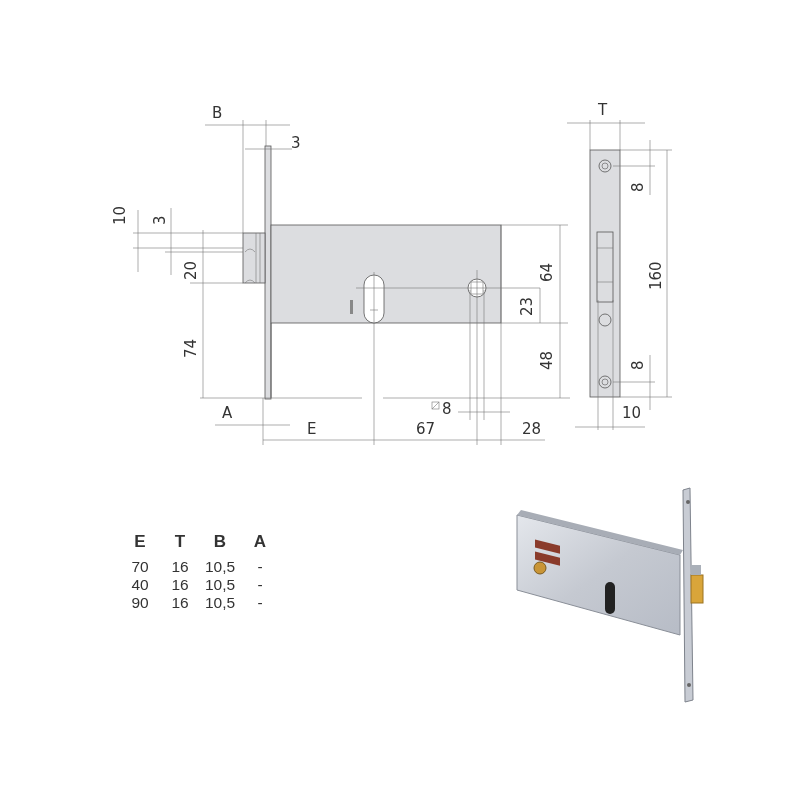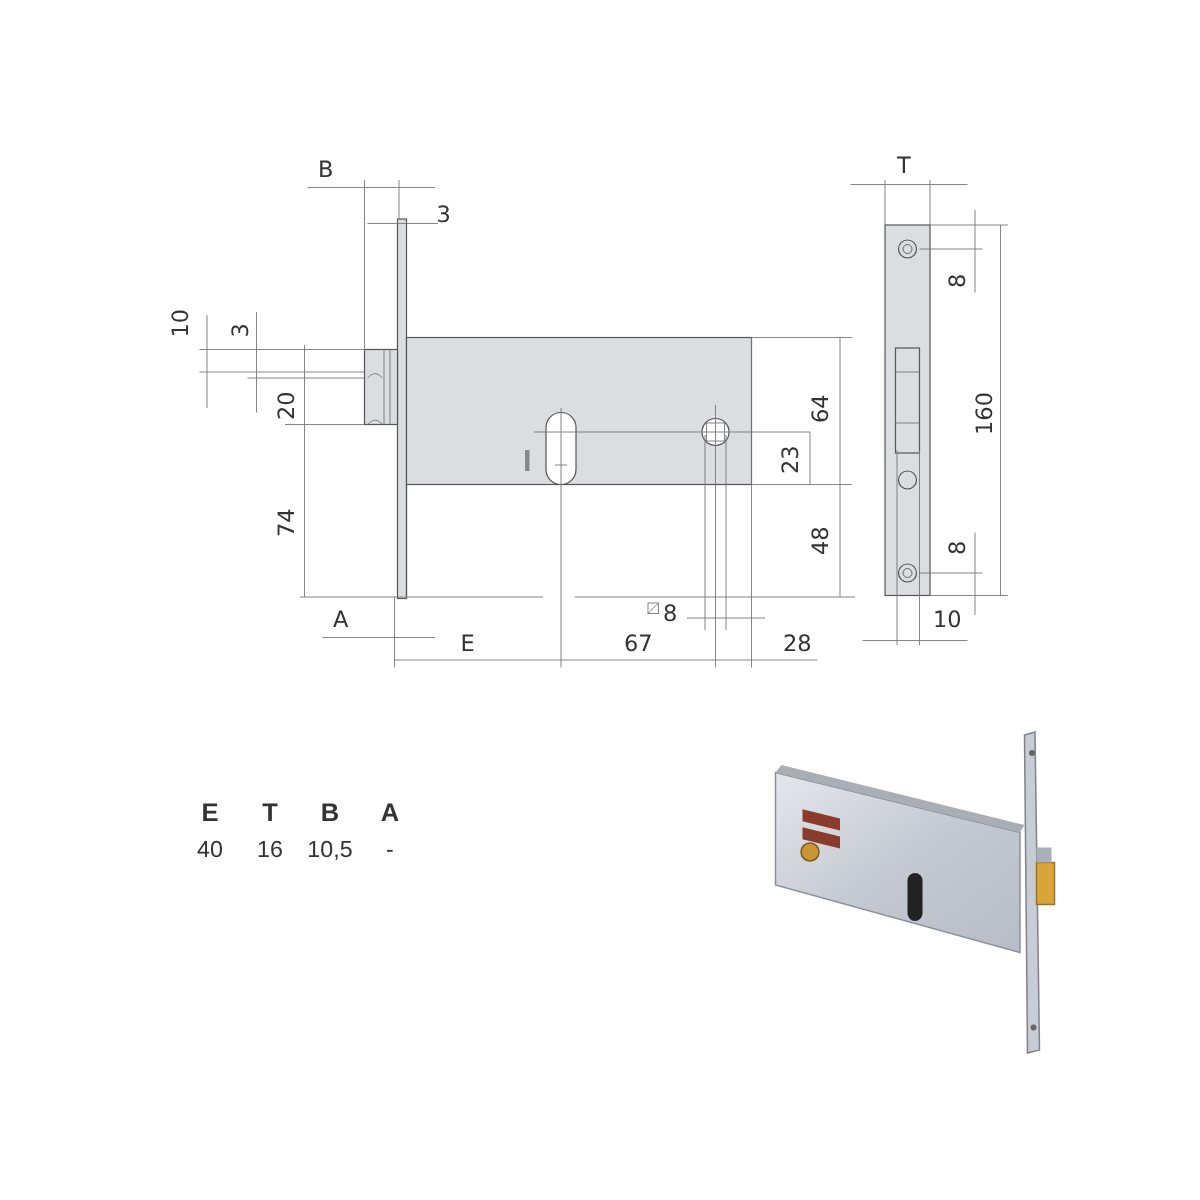--- a/index.html
+++ b/index.html
@@ -134,21 +134,33 @@
   <thead>
     <tr>
       <th>E</th>
       <th>T</th>
       <th>B</th>
       <th>A</th>
     </tr>
   </thead>
   <tbody>
     <tr>
+      <td>70</td>
+      <td>16</td>
+      <td>10,5</td>
+      <td>-</td>
+    </tr>
+    <tr>
       <td>40</td>
+      <td>16</td>
+      <td>10,5</td>
+      <td>-</td>
+    </tr>
+    <tr>
+      <td>90</td>
       <td>16</td>
       <td>10,5</td>
       <td>-</td>
     </tr>
   </tbody>
 </table>
 
 <svg id="photo" width="210" height="240" viewBox="0 0 210 240" xmlns="http://www.w3.org/2000/svg">
   <defs>
     <linearGradient id="steelGrad" x1="0" y1="0" x2="1" y2="1">

